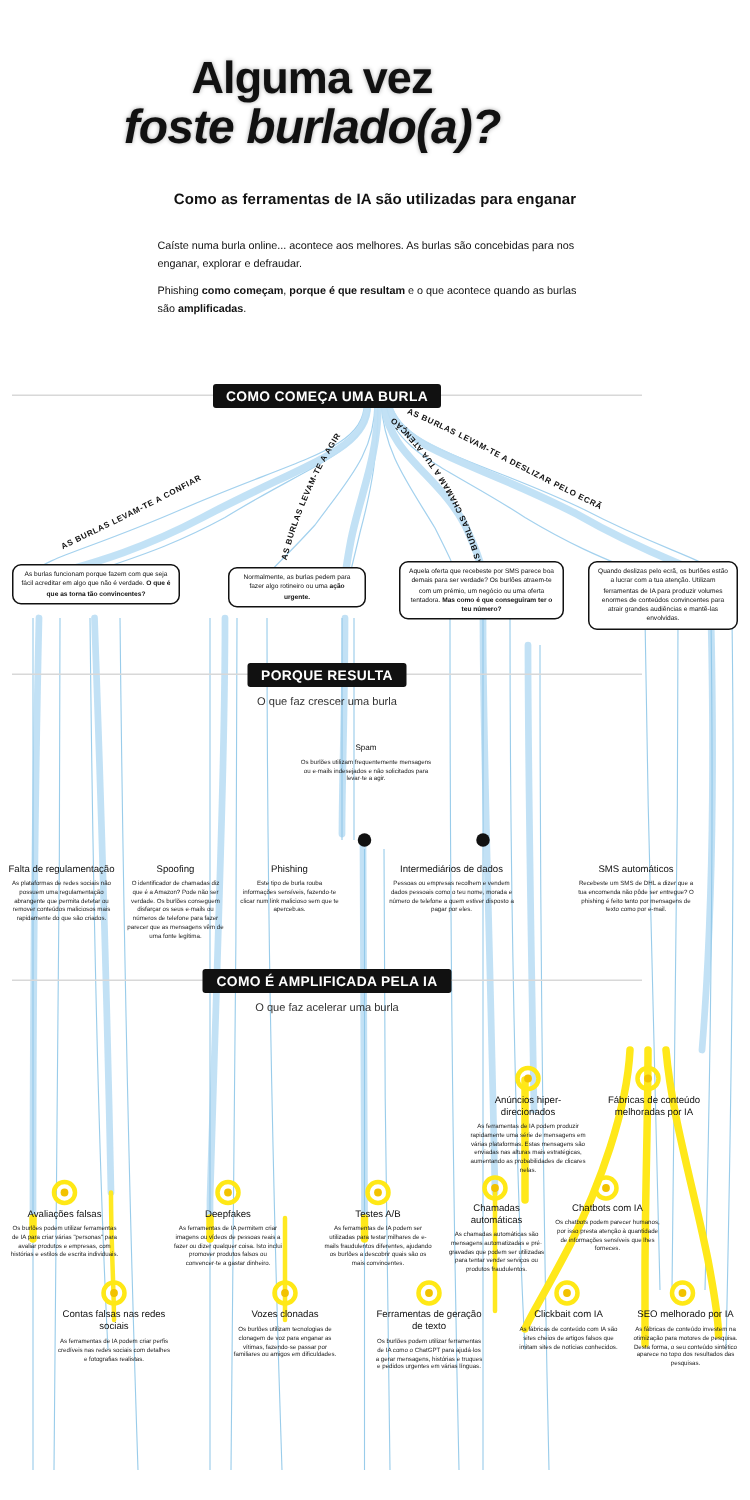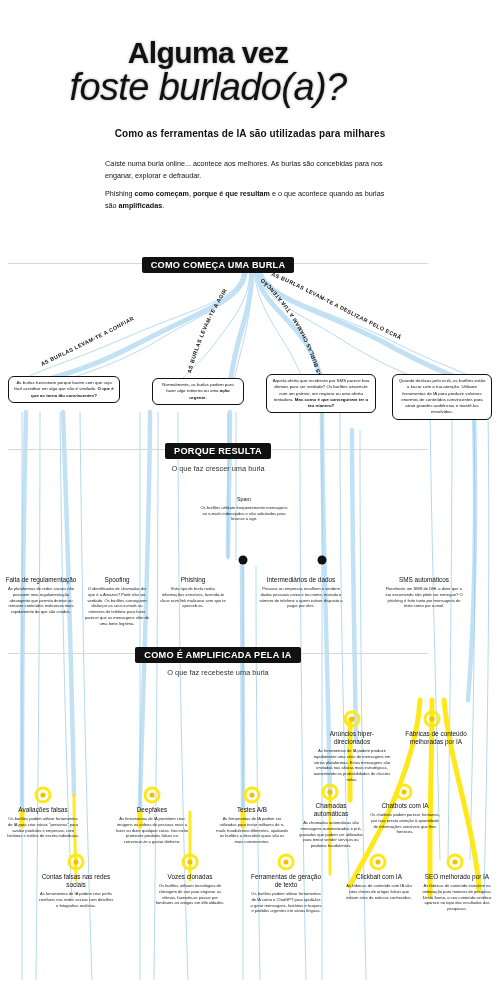--- a/index.html
+++ b/index.html
@@ -11,21 +11,21 @@
   #root{position:relative;width:500px;height:1000px;}
   svg.layer{position:absolute;left:0;top:0;width:500px;height:1000px;pointer-events:none;}
 
   
   .title-wrap{position:absolute;left:0;top:38px;width:416px;text-align:center;}
   .title-l1{
     font-size:30px;font-weight:800;letter-spacing:-0.6px;line-height:1.0;
     text-shadow:0 0 3px rgba(0,0,0,.35);
   }
   .title-l2{
-    font-size:38px;font-weight:400;font-style:italic;letter-spacing:-0.6px;line-height:1.05;
+    font-size:32px;font-weight:700;font-style:italic;letter-spacing:-0.6px;line-height:1.05;
     text-shadow:0 0 3px rgba(0,0,0,.35);
   }
   .subtitle{
     position:absolute;left:0;top:128px;width:500px;text-align:center;
     font-size:10px;font-weight:700;letter-spacing:.1px;
   }
   .intro{
     position:absolute;left:105px;top:158px;width:290px;
     font-size:7.2px;line-height:1.62;color:#111;
   }
@@ -145,21 +145,21 @@
       <path d="M74,795 C74,830 76,860 76,880"></path>
       <path d="M330,795 C330,830 330,856 330,874"></path>
       <path d="M190,812 C190,846 190,868 190,880"></path>
     </g>
   </svg>
 
   <div class="title-wrap">
     <div class="title-l1">Alguma vez</div>
     <div class="title-l2">foste burlado(a)?</div>
   </div>
-  <div class="subtitle">Como as ferramentas de IA são utilizadas para milhares</div>
+  <div class="subtitle">Como as ferramentas de IA são utilizadas para enganar</div>
 
   <div class="intro">
     <p>Caíste numa burla online... acontece aos melhores. As burlas são concebidas para nos enganar, explorar e defraudar.</p>
     <p><span>Phishing </span><span class="b">como começam</span><span>, </span><span class="b">porque é que resultam</span><span> e o que acontece quando as burlas são </span><span class="b">amplificadas</span><span>.</span></p>
   </div>
 
   <div class="band" style="top:254px;">
     <div class="rule"></div>
     <span class="chip">COMO COMEÇA UMA BURLA</span>
   </div>
@@ -234,21 +234,21 @@
     <div class="ndesc">Pessoas ou empresas recolhem e vendem dados pessoais como o teu nome, morada e número de telefone a quem estiver disposto a pagar por eles.</div>
   </div>
   <div class="node" style="left:384px;top:576px;width:80px;">
     <div class="nlabel">SMS automáticos</div>
     <div class="ndesc">Recebeste um SMS de DHL a dizer que a tua encomenda não pôde ser entregue? O phishing é feito tanto por mensagens de texto como por e-mail.</div>
   </div>
 
   <div class="band" style="top:644px;">
     <div class="rule"></div>
     <span class="chip">COMO É AMPLIFICADA PELA IA</span>
-    <span class="cap">O que faz recebeste uma burla</span>
+    <span class="cap">O que faz acelerar uma burla</span>
   </div>
 
   <svg class="layer" viewBox="0 0 500 1000">
     <g>
       <g>
           <circle cx="352" cy="719" r="7" fill="none" stroke="#ffe816" stroke-width="3"></circle>
           <circle cx="352" cy="719" r="2.6" fill="#f2c200"></circle>
         </g>
       <g>
           <circle cx="432" cy="719" r="7" fill="none" stroke="#ffe816" stroke-width="3"></circle>

